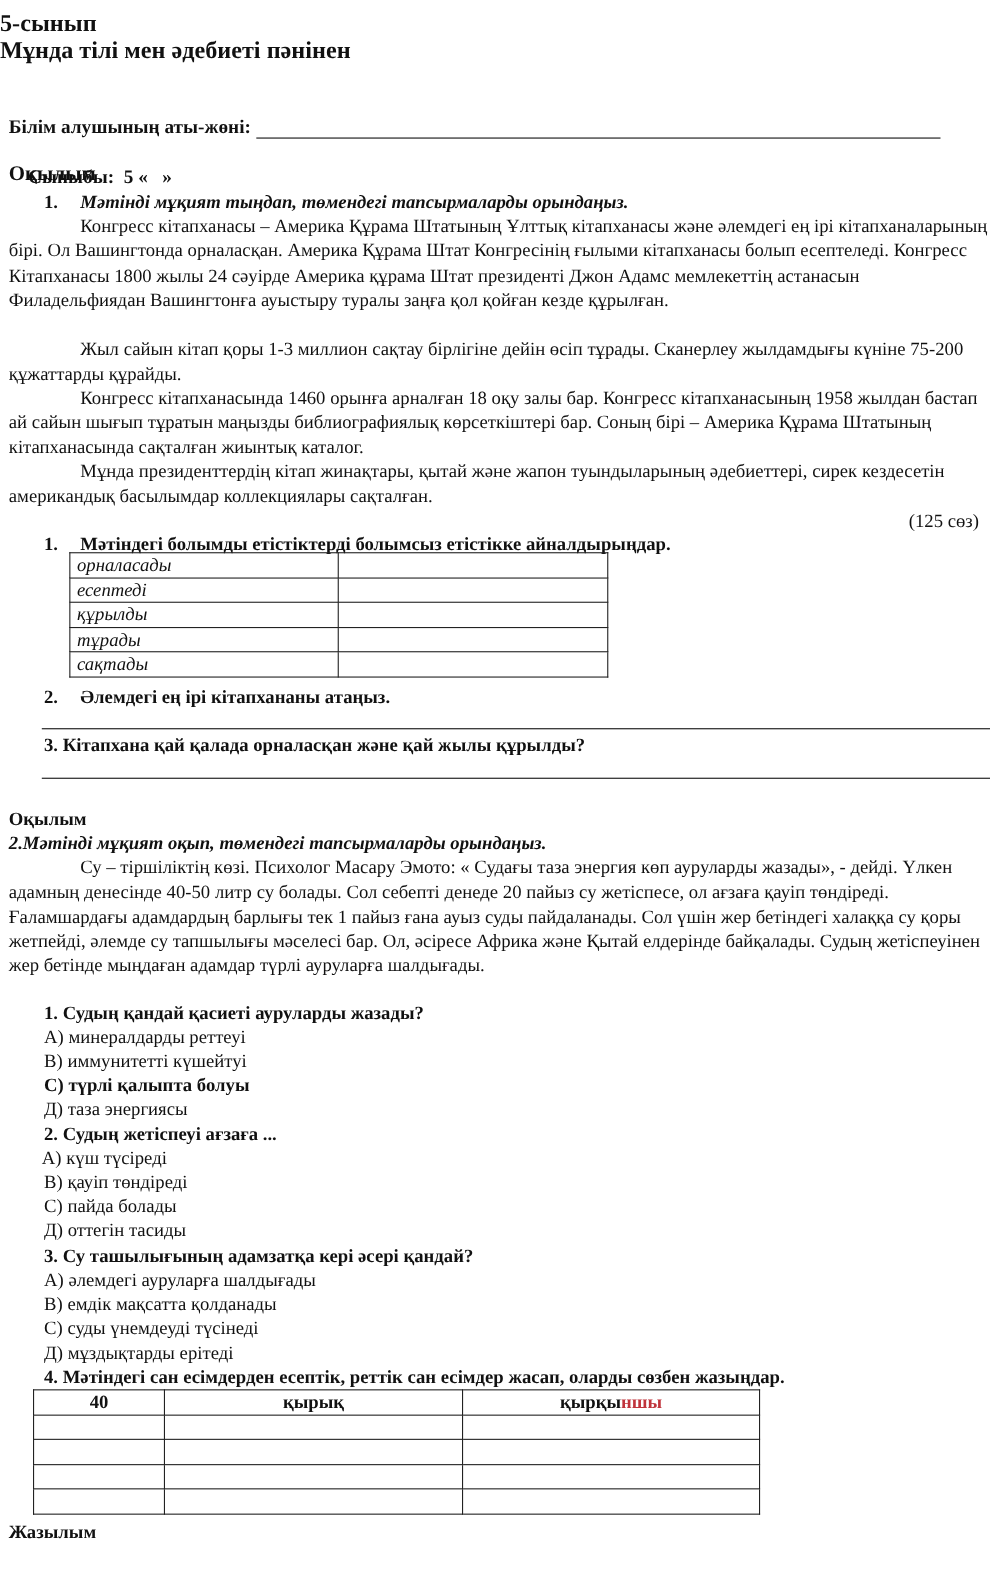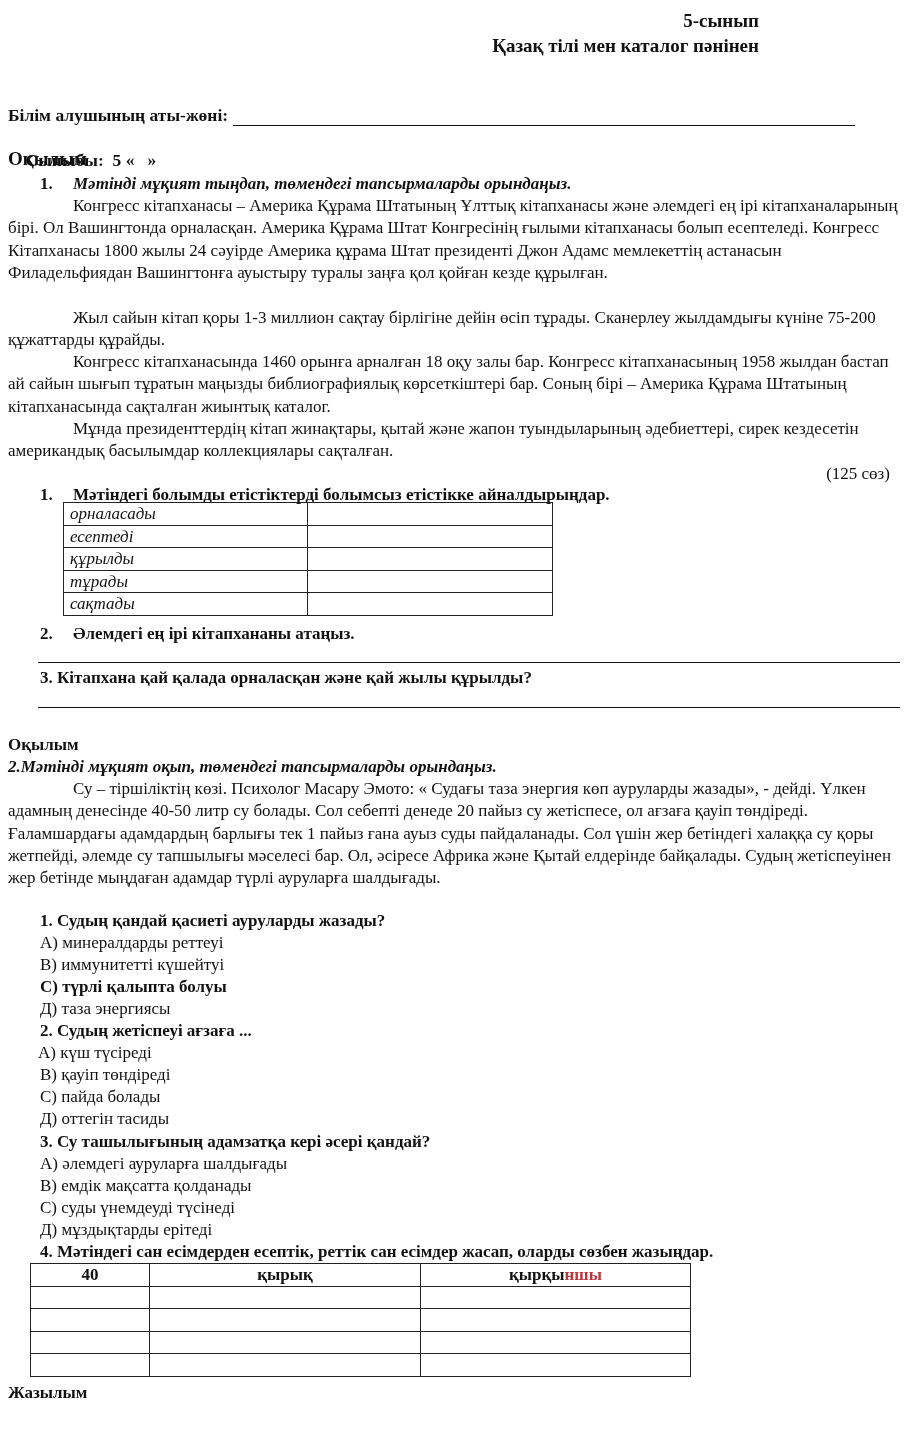--- a/index.html
+++ b/index.html
@@ -2,21 +2,21 @@
 <html><head>
 <meta charset="utf-8">
 <style>
   html, body { margin: 0; padding: 0; background: #ffffff; }
   body {
     width: 913px; height: 1448px; position: relative; overflow: hidden;
     font-family: "Liberation Serif", "DejaVu Serif", serif;
     color: #111111; font-size: 17px; line-height: 22.3px;
   }
   .page { position: absolute; left: 0; top: 0; width: 913px; }
-  .title-block { text-align: right; font-weight: bold; font-size: 19px; line-height: 24.5px; position: absolute; top: 9px; left: 0; width: 759px; }
+  .title-block { text-align: left; font-weight: bold; font-size: 22px; line-height: 24.5px; position: absolute; top: 9px; left: 0; width: 759px; }
   .abs { position: absolute; }
   .bold { font-weight: bold; }
   .ital { font-style: italic; }
   .line-field { display: inline-block; border-bottom: 1.5px solid #111; vertical-align: bottom; }
   .para { position: absolute; left: 8px; width: 898px; text-align: left; }
   .indent { text-indent: 65px; }
   table.verbs { border-collapse: collapse; position: absolute; left: 63px; top: 502px; }
   table.verbs td { border: 1px solid #222; height: 21.5px; padding: 0 6px; font-style: italic; font-size: 17px; line-height: 21px; vertical-align: middle; }
   table.verbs td.c1 { width: 231px; }
   table.verbs td.c2 { width: 232px; }
@@ -29,21 +29,21 @@
   .red { color: #c0343c; }
   .opt { position: absolute; left: 40px; }
 </style>
 </head>
 <body>
 
 <div class="page">
 
   <div class="title-block">
     <div>5-сынып</div>
-    <div>Қазақ тілі мен каталог пәнінен</div>
+    <div>Мұнда тілі мен әдебиеті пәнінен</div>
   </div>
 
   <div class="abs bold" style="left:8px; top:104px; font-size:17.5px; white-space:nowrap;">
     <span>Білім алушының аты-жөні:</span>
     <span class="line-field" style="width:622px; height:18px;"></span>
   </div>
   <div class="abs bold" style="left:8px; top:127px; font-size:17.5px; white-space:pre;">
     <span>Сыныбы:</span>  <span>5 «   »</span>
   </div>
 

